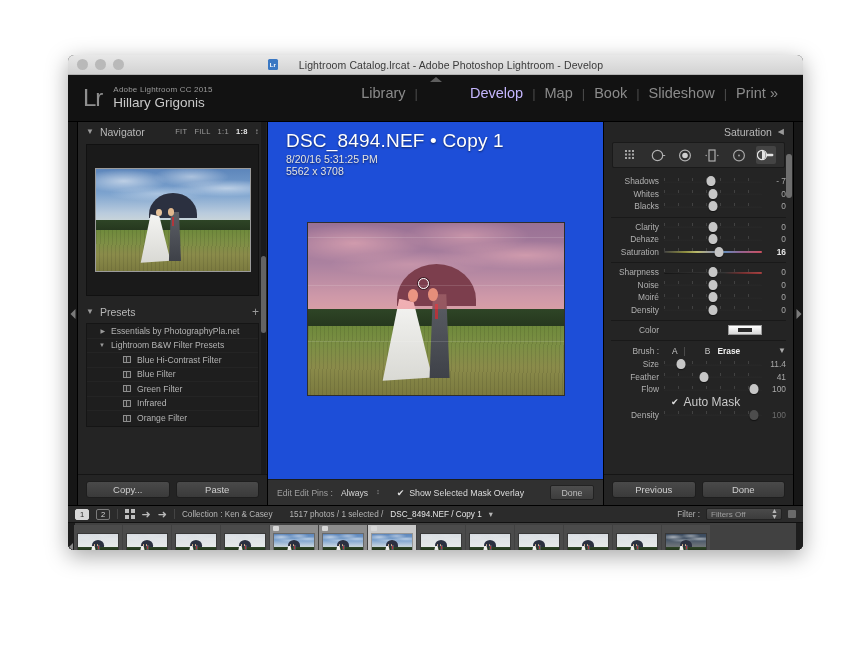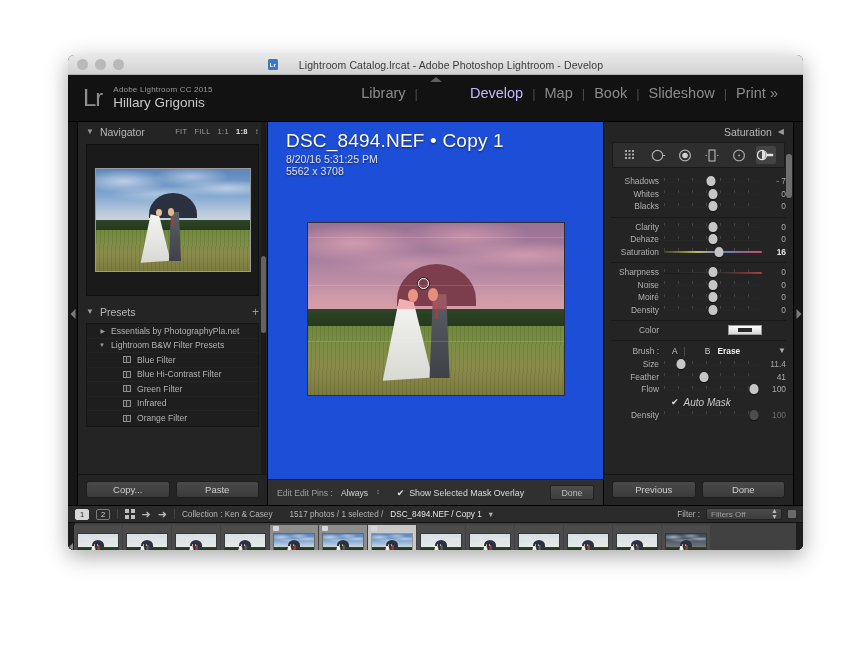--- a/index.html
+++ b/index.html
@@ -238,21 +238,21 @@
     width:14px;height:4px;background:#2a2a2a;}
 
   .brushbar { display:flex; align-items:center; gap:0; height:14px; padding:2px 0 3px 0; font-size:8.4px; }
   .brushbar .lead { width:48px; text-align:right; color:#b0b0b0; }
   .brushbar .ab { margin-left:13px; color:#c8c8c8; }
   .brushbar .pipe { margin:0 6px; color:#5c5c5c; }
   .brushbar .erase { color:#efefef; font-weight:bold; margin-left:7px; }
   .brushbar .dcaret { margin-left:auto; color:#aaa; font-size:8px; }
   .automask { display:flex; align-items:center; gap:5px; padding-left:60px; height:13px; }
   .automask .tick { color:#dedede; font-size:9px; }
-  .automask .txt { color:#c9c9c9; font-size:10px;font-style:italic; }
+  .automask .txt { color:#c9c9c9; font-size:12px; }
 
   .right-btns { margin-top:auto; display:flex; gap:6px; padding:6px 8px 7px 8px;
     background:#242424; border-top:1px solid #151515; }
   .right-scroll { position:absolute; right:1px; top:20px; width:6px; bottom:34px; }
   .right-scroll .thumbv { position:absolute; left:0; width:6px; top:12px; height:44px;
     background:#6e6e6e; border-radius:3px; }
 
   
   .filmstrip { height:65px; background:#1d1d1d; position:relative; border-top:1px solid #000; }
   .fs-topbar {
@@ -443,26 +443,26 @@
                   <span class="ind">▶</span>
                   <span>Essentials by PhotographyPla.net</span>
                 </div>
                 <div class="preset-row">
                   <span class="ind">▼</span>
                   <span>Lightroom B&amp;W Filter Presets</span>
                 </div>
                 <div class="preset-row child">
                   <span class="ind"></span>
                   <span class="pchip"></span>
-                  <span>Blue Filter</span>
+                  <span>Blue Hi-Contrast Filter</span>
                 </div>
                 <div class="preset-row child">
                   <span class="ind"></span>
                   <span class="pchip"></span>
-                  <span>Blue Hi-Contrast Filter</span>
+                  <span>Blue Filter</span>
                 </div>
                 <div class="preset-row child">
                   <span class="ind"></span>
                   <span class="pchip"></span>
                   <span>Green Filter</span>
                 </div>
                 <div class="preset-row child">
                   <span class="ind"></span>
                   <span class="pchip"></span>
                   <span>Infrared</span>

